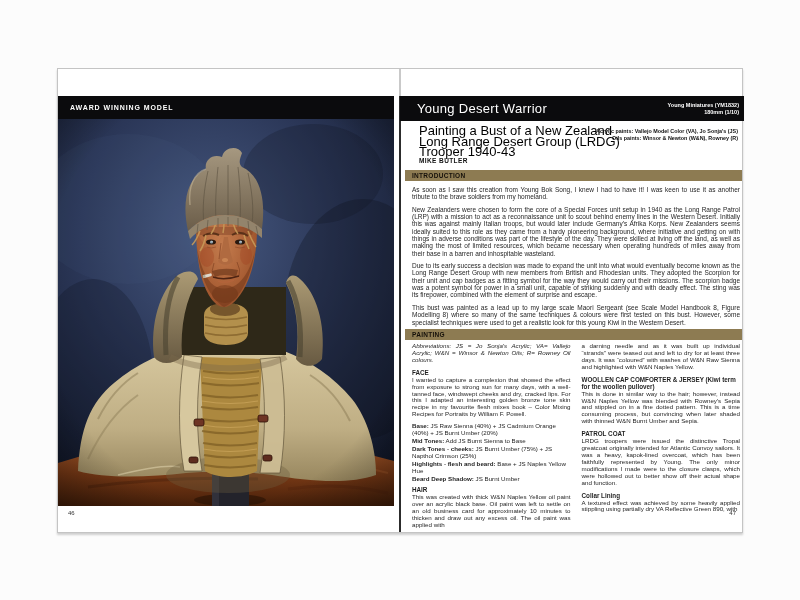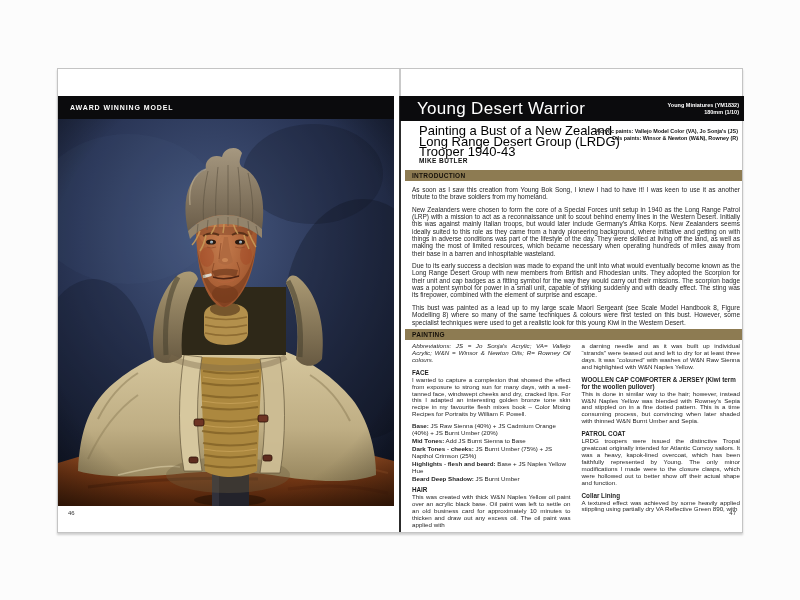--- a/index.html
+++ b/index.html
@@ -33,21 +33,21 @@
   .pagenum{position:absolute;font-size:6px;color:#333;}
   .pn-left{left:10px;bottom:16px;}
   .pn-right{right:8px;bottom:16px;}
 
   .title-banner{
     position:absolute;left:-5px;top:27px;width:344px;height:25px;
     background:var(--banner_bg,#0b0b0d);color:var(--banner_text,#fff);
     display:flex;align-items:center;justify-content:space-between;
     box-sizing:border-box;padding:0 5px 0 17px;
   }
-  .article-title{font-size:17px;font-weight:normal;letter-spacing:.3px;white-space:nowrap;}
+  .article-title{font-size:13px;font-weight:normal;letter-spacing:.3px;white-space:nowrap;}
   .kit-info{display:flex;flex-direction:column;text-align:right;font-size:5.5px;font-weight:bold;line-height:7px;}
   .subtitle{
     position:absolute;left:14px;top:57px;width:205px;
     font-size:13px;line-height:10.5px;color:#000;
   }
   .paints-info{
     position:absolute;right:6px;top:59px;width:160px;text-align:right;
     font-size:5.4px;font-weight:bold;line-height:6.8px;color:#111;
   }
   .author{

